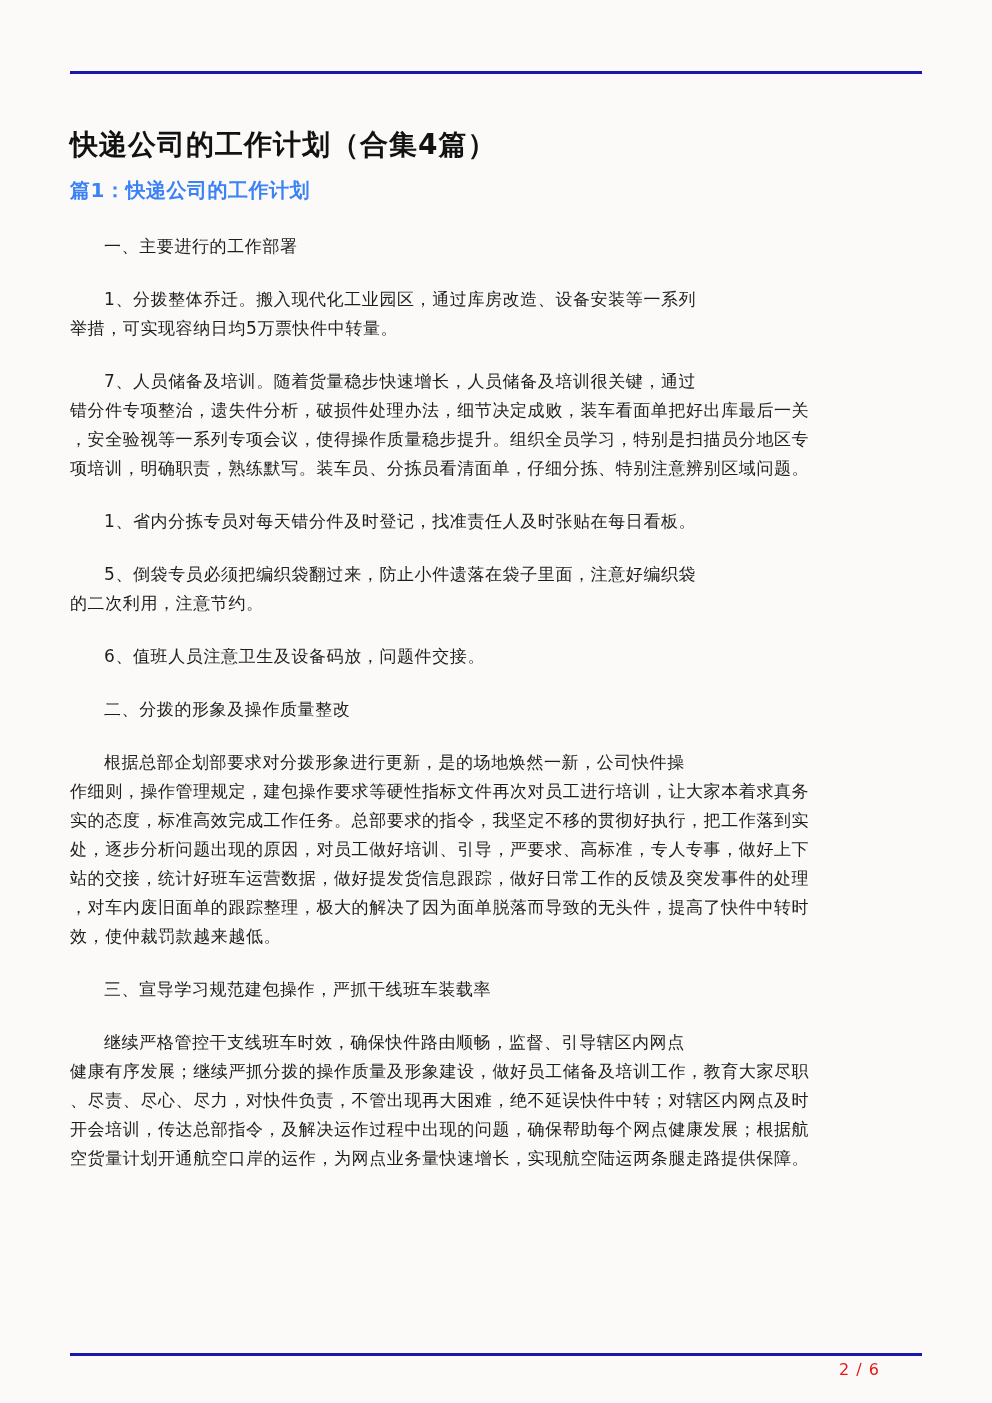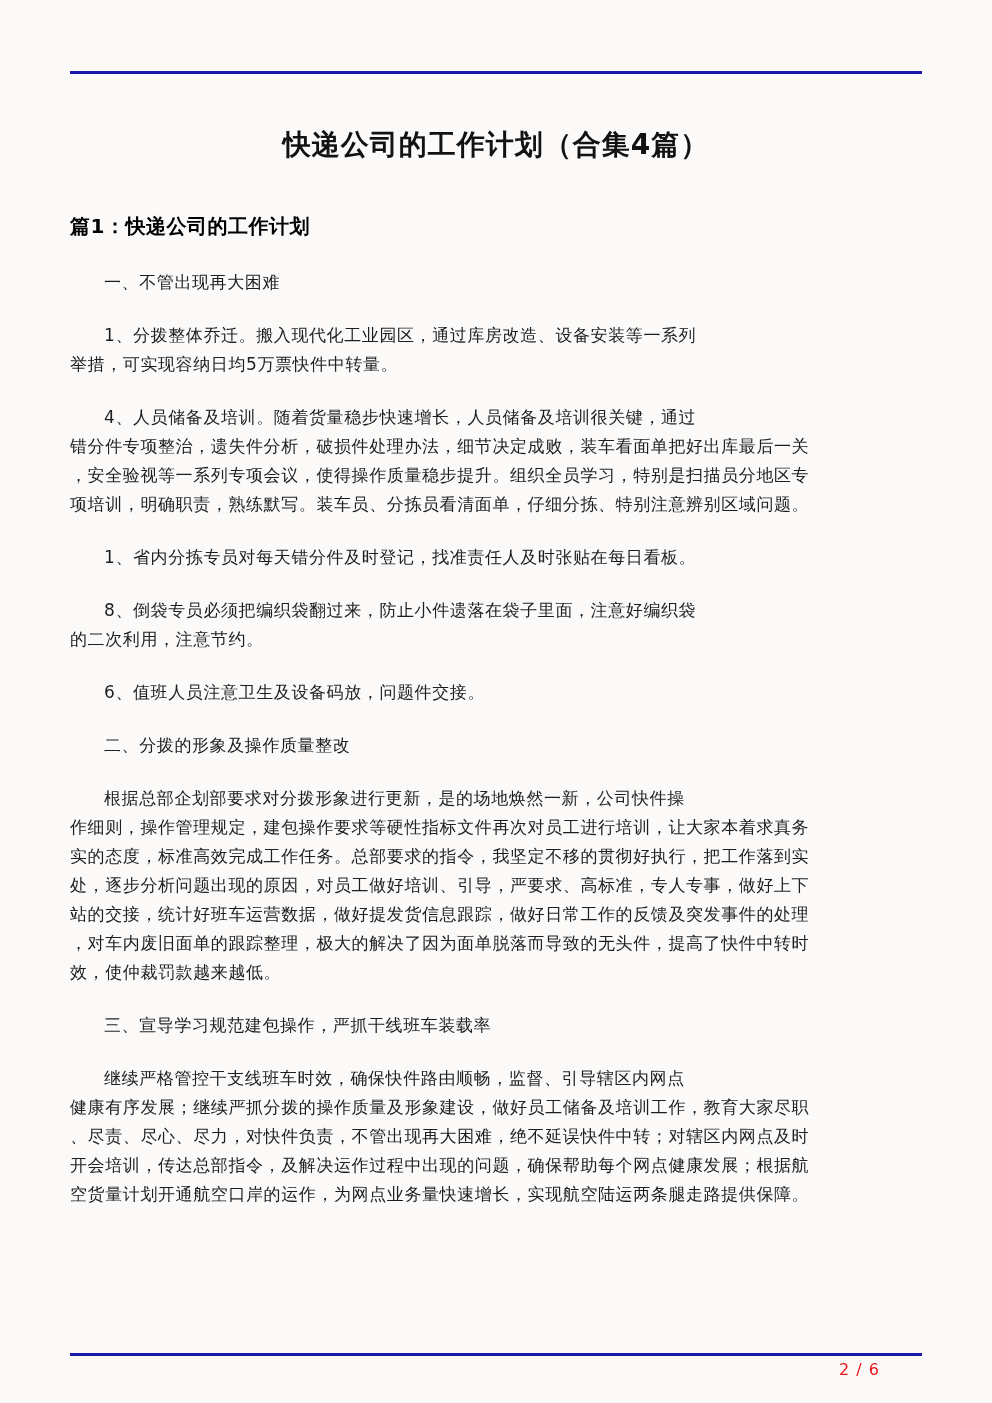--- a/index.html
+++ b/index.html
@@ -26,34 +26,34 @@
   }
   .header-rule { top: 71px; }
   .footer-rule { top: 1353px; }
   .content {
     position: absolute;
     top: 112px;
     left: 70px;
     width: 852px;
   }
   .doc-title {
-    margin: 16px 0 52px 0;
+    margin: 16px 0 16px 0;
     font-size: 28px;
     line-height: 34px;
     font-weight: bold;
-    text-align: center;
+    text-align: left;
     color: #121212;
     letter-spacing: 1px;
   }
   .section-heading {
     margin: 0 0 30px 0;
     font-size: 20px;
     line-height: 24px;
     font-weight: bold;
-    color: #000000;
+    color: #3b82f6;
     letter-spacing: 0.5px;
   }
   .body .para {
     margin: 0 0 24px 0;
     font-size: 17px;
     line-height: 29px;
     letter-spacing: 0.6px;
     text-indent: 2em;
     white-space: pre-wrap;
     word-break: break-all;
@@ -73,29 +73,29 @@
 
 <div class="page">
   <div class="rule header-rule"></div>
 
   <div class="content">
     <h1 class="doc-title">快递公司的工作计划（合集4篇）</h1>
 
     <h2 class="section-heading">篇1：快递公司的工作计划</h2>
 
     <div class="body">
-        <p class="para">一、不管出现再大困难</p>
+        <p class="para">一、主要进行的工作部署</p>
         <p class="para">1、分拨整体乔迁。搬入现代化工业园区，通过库房改造、设备安装等一系列
 举措，可实现容纳日均5万票快件中转量。</p>
-        <p class="para">4、人员储备及培训。随着货量稳步快速增长，人员储备及培训很关键，通过
+        <p class="para">7、人员储备及培训。随着货量稳步快速增长，人员储备及培训很关键，通过
 错分件专项整治，遗失件分析，破损件处理办法，细节决定成败，装车看面单把好出库最后一关
 ，安全验视等一系列专项会议，使得操作质量稳步提升。组织全员学习，特别是扫描员分地区专
 项培训，明确职责，熟练默写。装车员、分拣员看清面单，仔细分拣、特别注意辨别区域问题。</p>
         <p class="para">1、省内分拣专员对每天错分件及时登记，找准责任人及时张贴在每日看板。</p>
-        <p class="para">8、倒袋专员必须把编织袋翻过来，防止小件遗落在袋子里面，注意好编织袋
+        <p class="para">5、倒袋专员必须把编织袋翻过来，防止小件遗落在袋子里面，注意好编织袋
 的二次利用，注意节约。</p>
         <p class="para">6、值班人员注意卫生及设备码放，问题件交接。</p>
         <p class="para">二、分拨的形象及操作质量整改</p>
         <p class="para">根据总部企划部要求对分拨形象进行更新，是的场地焕然一新，公司快件操
 作细则，操作管理规定，建包操作要求等硬性指标文件再次对员工进行培训，让大家本着求真务
 实的态度，标准高效完成工作任务。总部要求的指令，我坚定不移的贯彻好执行，把工作落到实
 处，逐步分析问题出现的原因，对员工做好培训、引导，严要求、高标准，专人专事，做好上下
 站的交接，统计好班车运营数据，做好提发货信息跟踪，做好日常工作的反馈及突发事件的处理
 ，对车内废旧面单的跟踪整理，极大的解决了因为面单脱落而导致的无头件，提高了快件中转时
 效，使仲裁罚款越来越低。</p>

